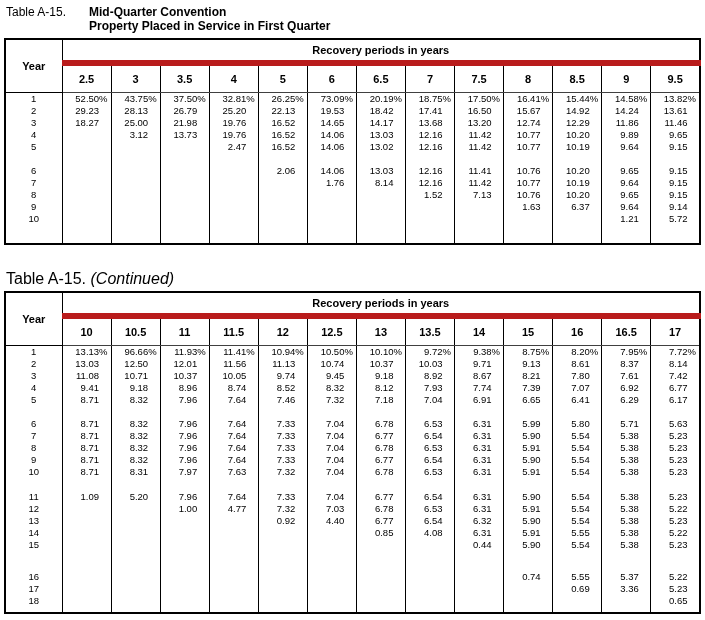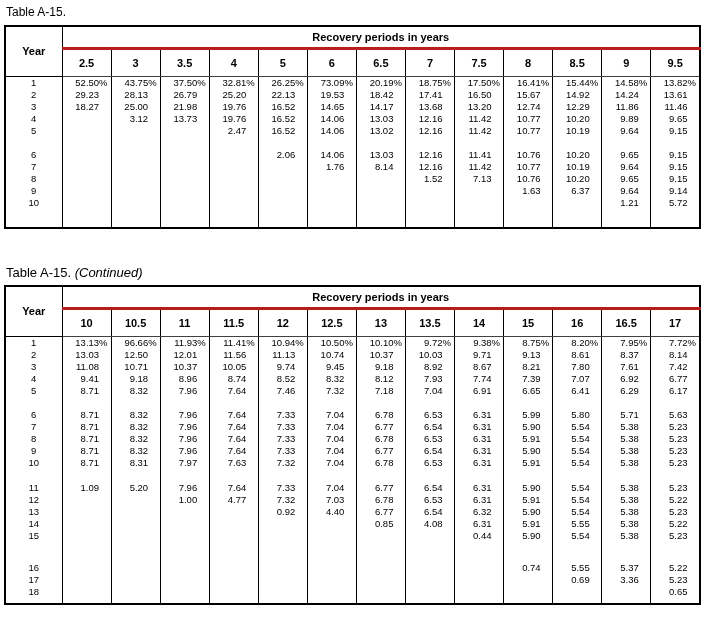--- a/index.html
+++ b/index.html
@@ -4,47 +4,49 @@
 <style>
   html,body{margin:0;padding:0;background:#ffffff;}
   body{width:705px;height:620px;overflow:hidden;color:#000;
        font-family:"Liberation Sans","DejaVu Sans",sans-serif;}
   .page{padding:4px 0 0 4px;}
 
   .title1{display:flex;font-size:12px;line-height:13.5px;margin:2px 0 5px 2px;}
   .title1 .prefix{width:83px;font-weight:400;flex:none;}
   .title1 .lines{font-weight:700;}
 
-  .title2{font-size:13px;margin:37px 0 5px 2px;line-height:14px;}
+  .title2{font-size:16px;margin:27px 0 5px 2px;line-height:14px;}
   .title2 .cont{font-style:italic;}
 
   table.a15{border-collapse:collapse;table-layout:fixed;width:697px;
             border:2px solid #000;}
   col.ycol{width:57px;}
   th,td{margin:0;padding:0;}
   th{border:1px solid #000;font-size:11px;font-weight:700;text-align:center;}
-  th.span{height:20px;border-bottom:3px solid #b91c1c;}
+  th.span{height:20px;border-bottom:6px solid #b91c1c;}
   th.period{height:26px;border-bottom:1px solid #404040;}
   th.year{border-bottom:1px solid #000;}
   tbody td{border-left:1px solid #000;border-right:1px solid #000;
            border-top:none;border-bottom:none;
            font-size:9.5px;line-height:12px;height:12px;white-space:nowrap;}
   td.y{text-align:center;}
   td.v{text-align:right;padding-right:11.5px;}
   td.v.pct{padding-right:3px;}
   tr.spacer td{font-size:1px;line-height:1px;}
 </style>
 </head>
 <body>
 
 <div class="page">
 
   <div class="title1">
     <span class="prefix">Table A-15.</span>
     <div class="lines">
+      <div>Mid-Quarter Convention</div>
+      <div>Property Placed in Service in First Quarter</div>
     </div>
   </div>
 
   <div>
       <table class="a15">
         <colgroup>
           <col class="ycol">
           <col>
           <col>
           <col>

